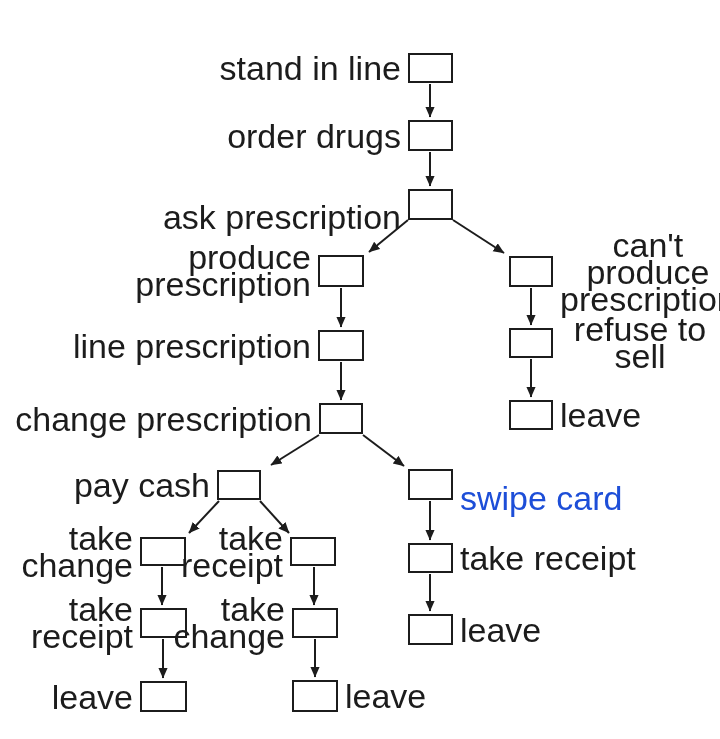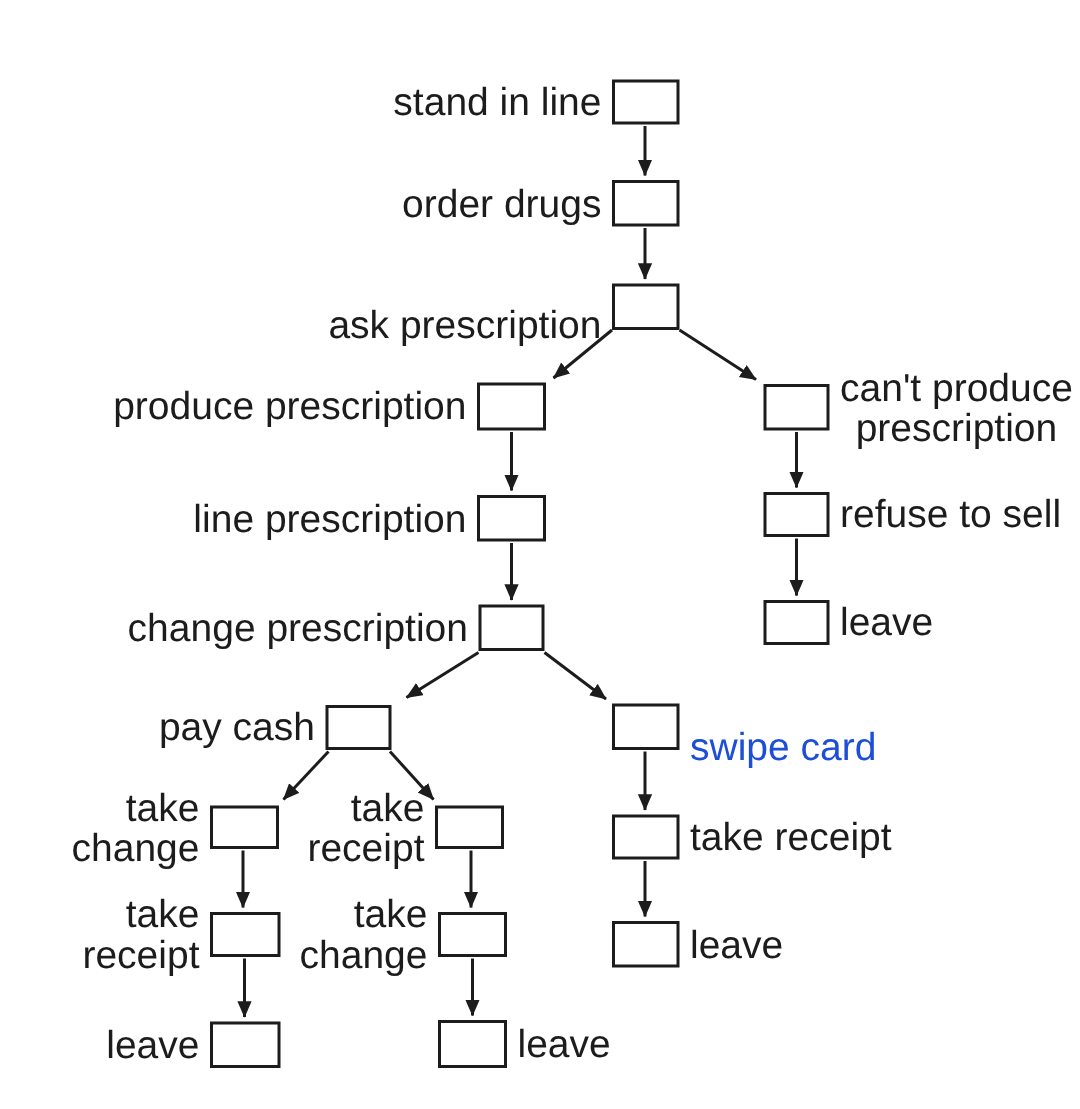--- a/index.html
+++ b/index.html
@@ -17,21 +17,21 @@
     width: 720px; height: 739px;
   }
   .node-box {
     position: absolute;
     box-sizing: border-box;
     background: #ffffff;
     border: 2px solid #1c1c1c;
   }
   .node-label {
     position: absolute;
-    font-size: 26px;
+    font-size: 34px;
     line-height: 27px;
     color: #1c1c1c;
     white-space: pre-line;
     transform: translateY(-50%);
   }
   .node-label.left { text-align: right; }
   .node-label.right { text-align: center; }
 </style>
 </head>
 <body>

